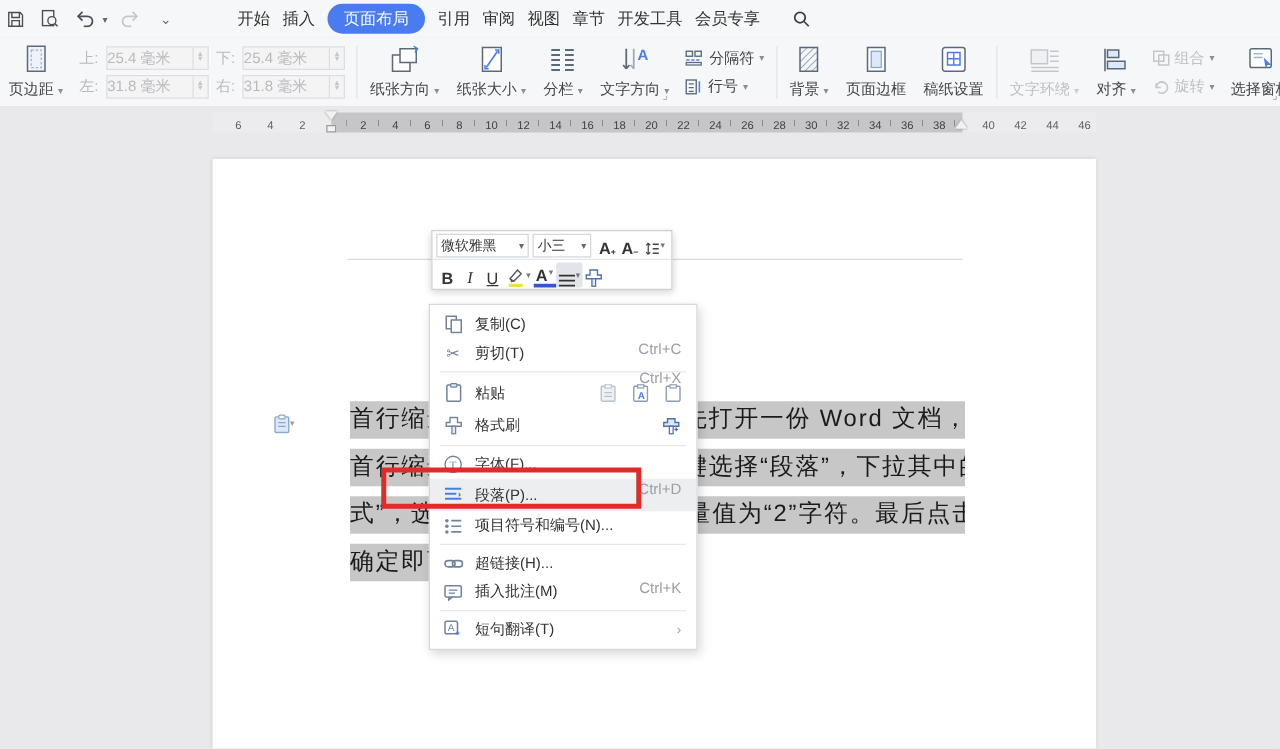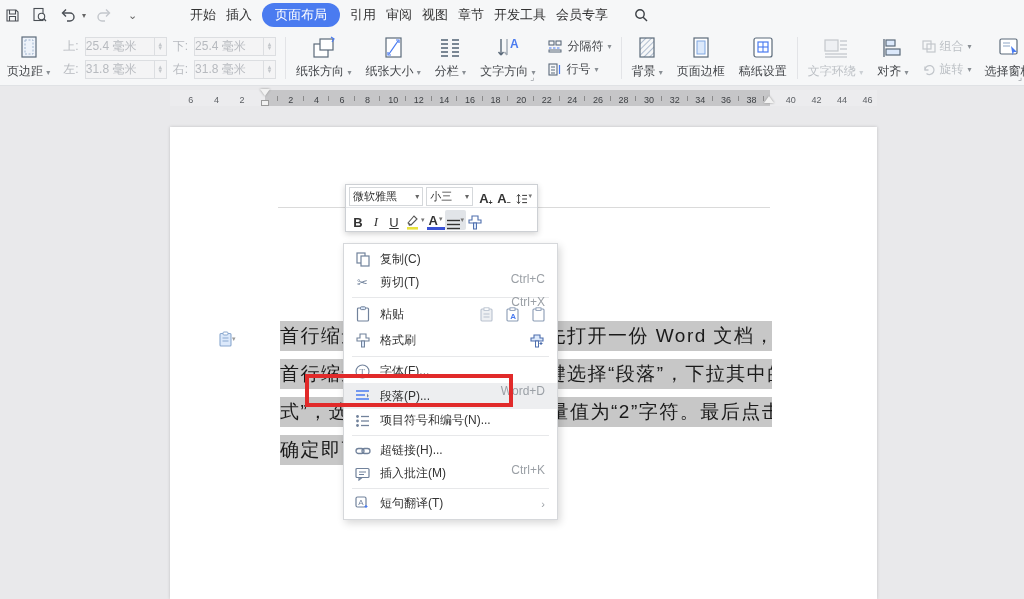--- a/index.html
+++ b/index.html
@@ -547,21 +547,21 @@
     <div class="ctx-sep"></div>
 
     <div class="ctx-item">
       <span class="ic">
           <svg width="15" height="15" viewBox="0 0 15 15">
             <circle cx="7.5" cy="7.5" r="6.5" fill="none" stroke="#71829b" stroke-width="1.1"></circle>
             <text x="4.6" y="11" font-size="9" fill="#71829b" font-family="serif">T</text>
           </svg>
         </span>
       <span class="lab">字体(F)...</span>
-      <span class="sc">Word+D</span>
+      <span class="sc">Ctrl+D</span>
     </div>
 
     <div class="ctx-item tall hover">
       <span class="ic">
           <svg width="15" height="14" viewBox="0 0 15 14">
             <g stroke="#4a7bf0" stroke-width="1.5">
               <line x1="1" y1="2" x2="14" y2="2"></line>
               <line x1="1" y1="6" x2="10" y2="6"></line>
               <line x1="1" y1="10" x2="14" y2="10"></line>
             </g>

